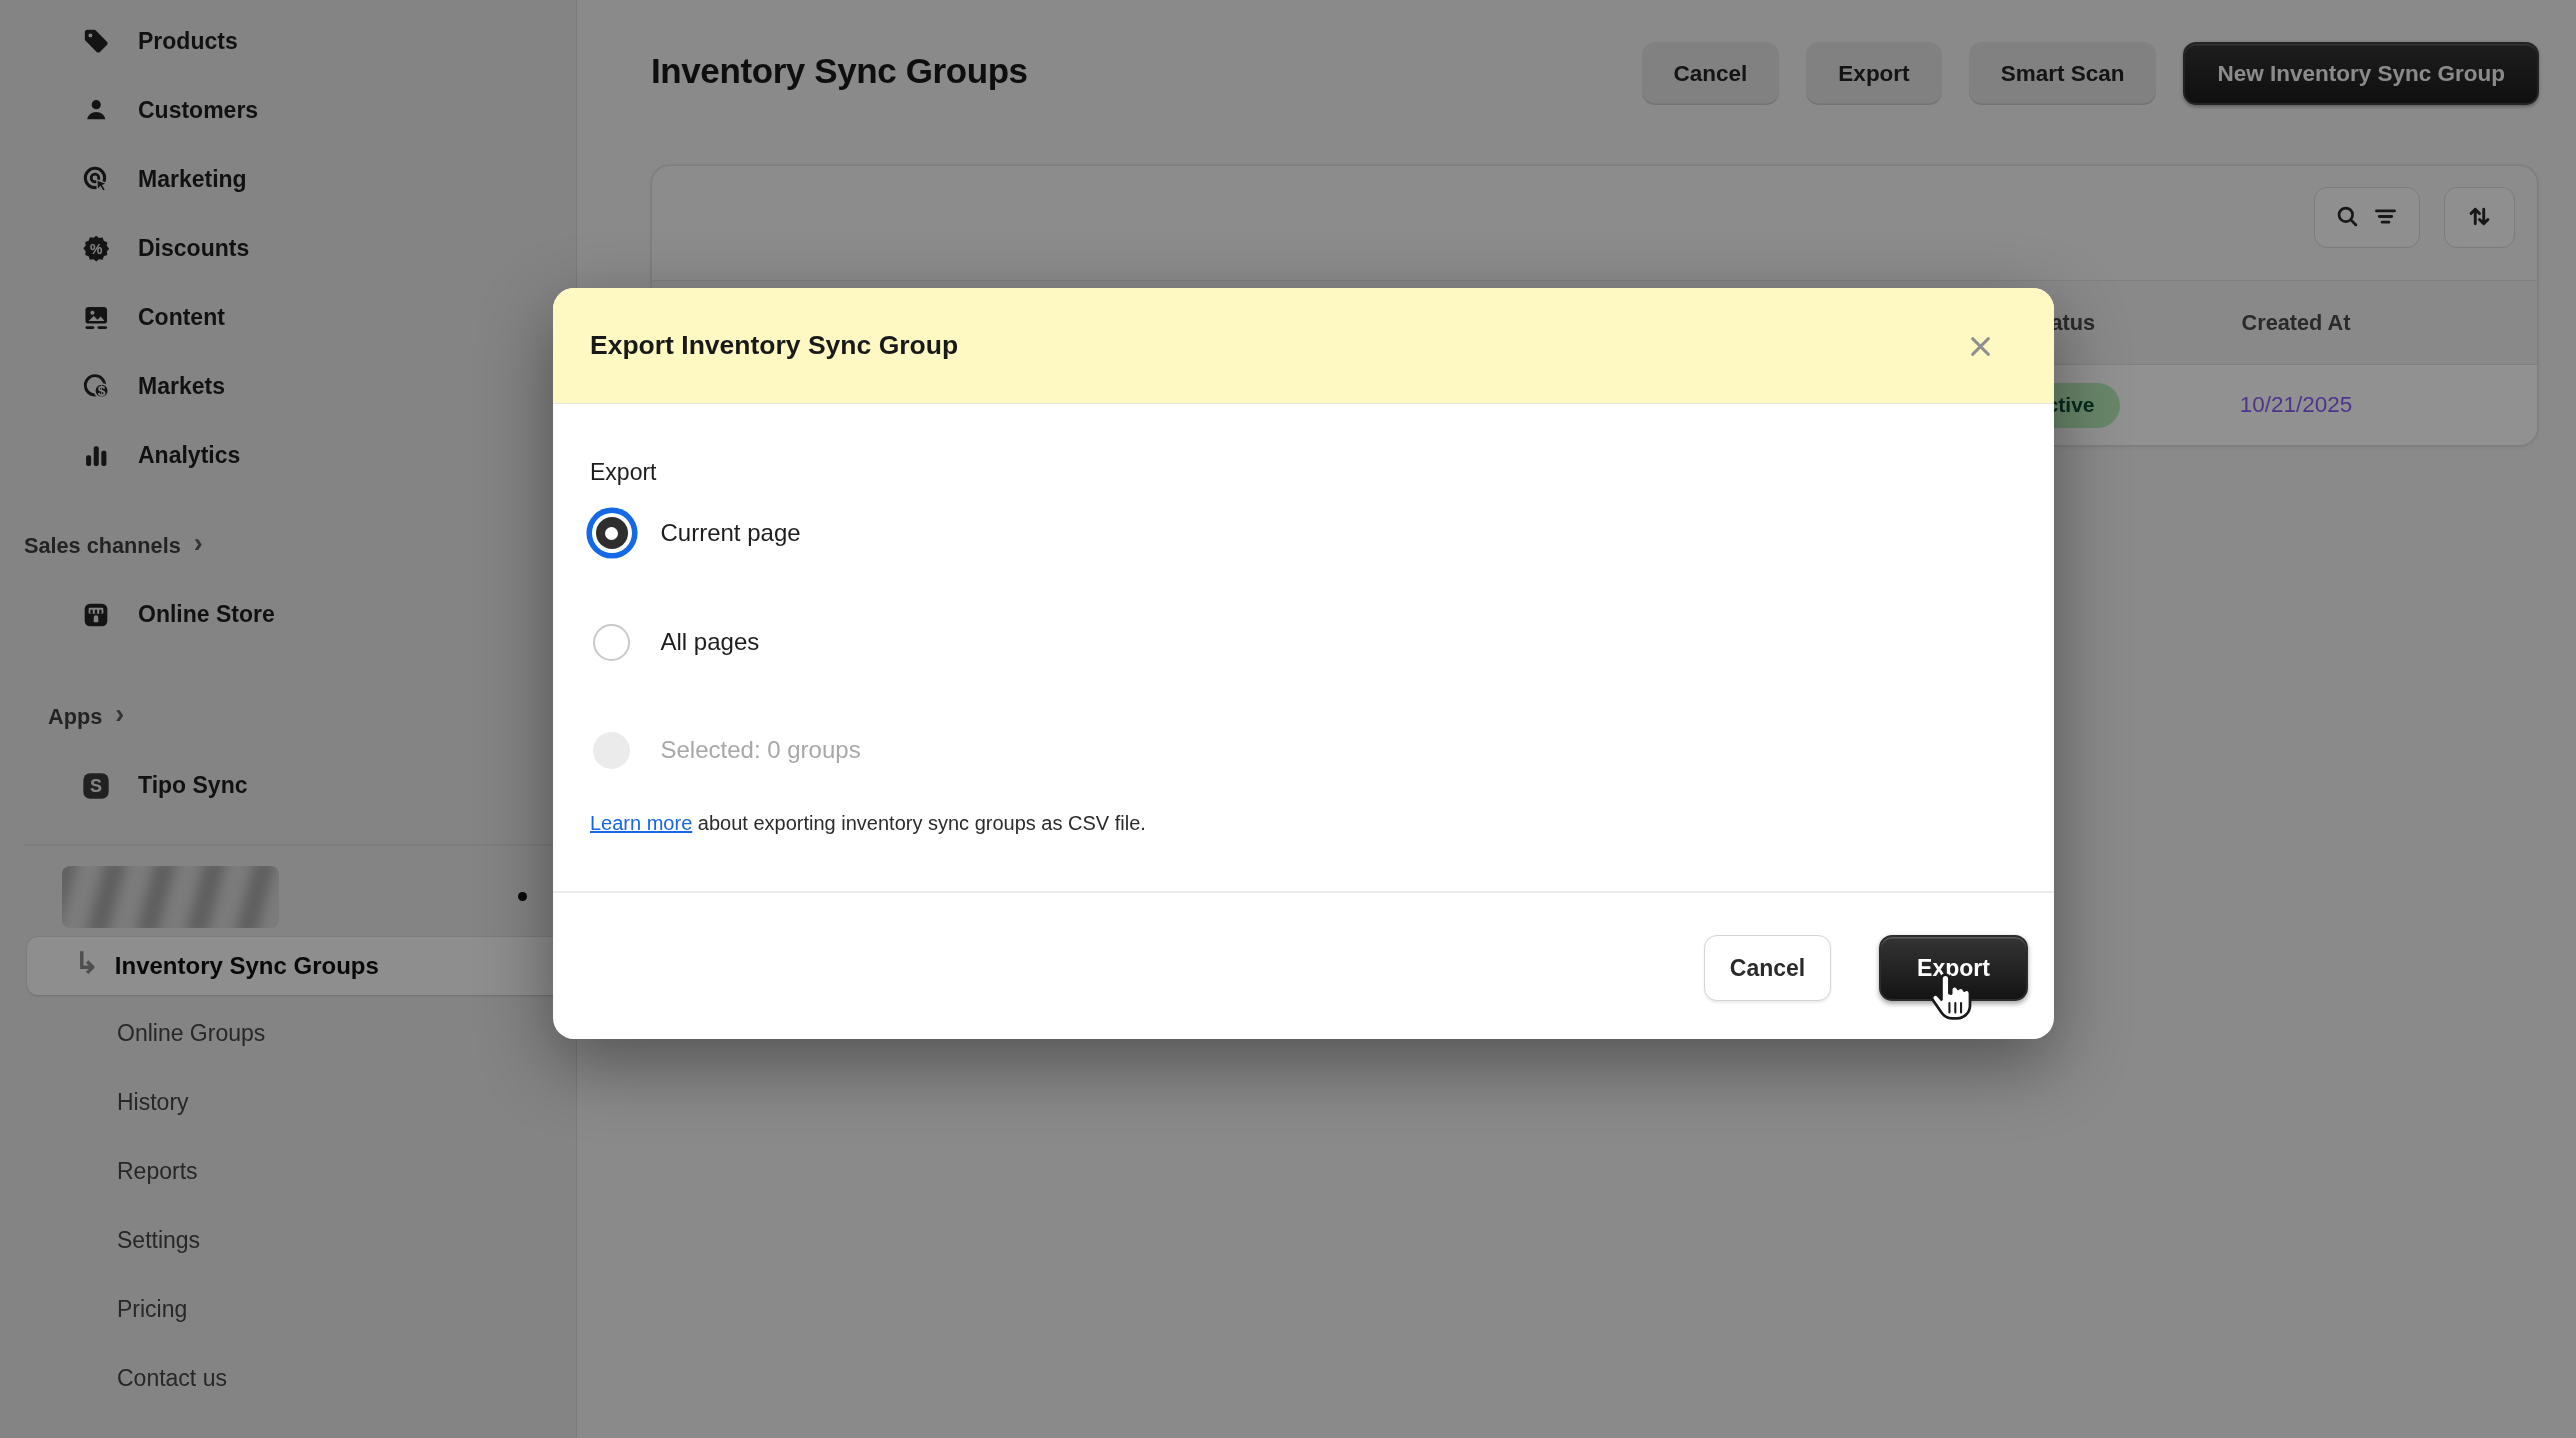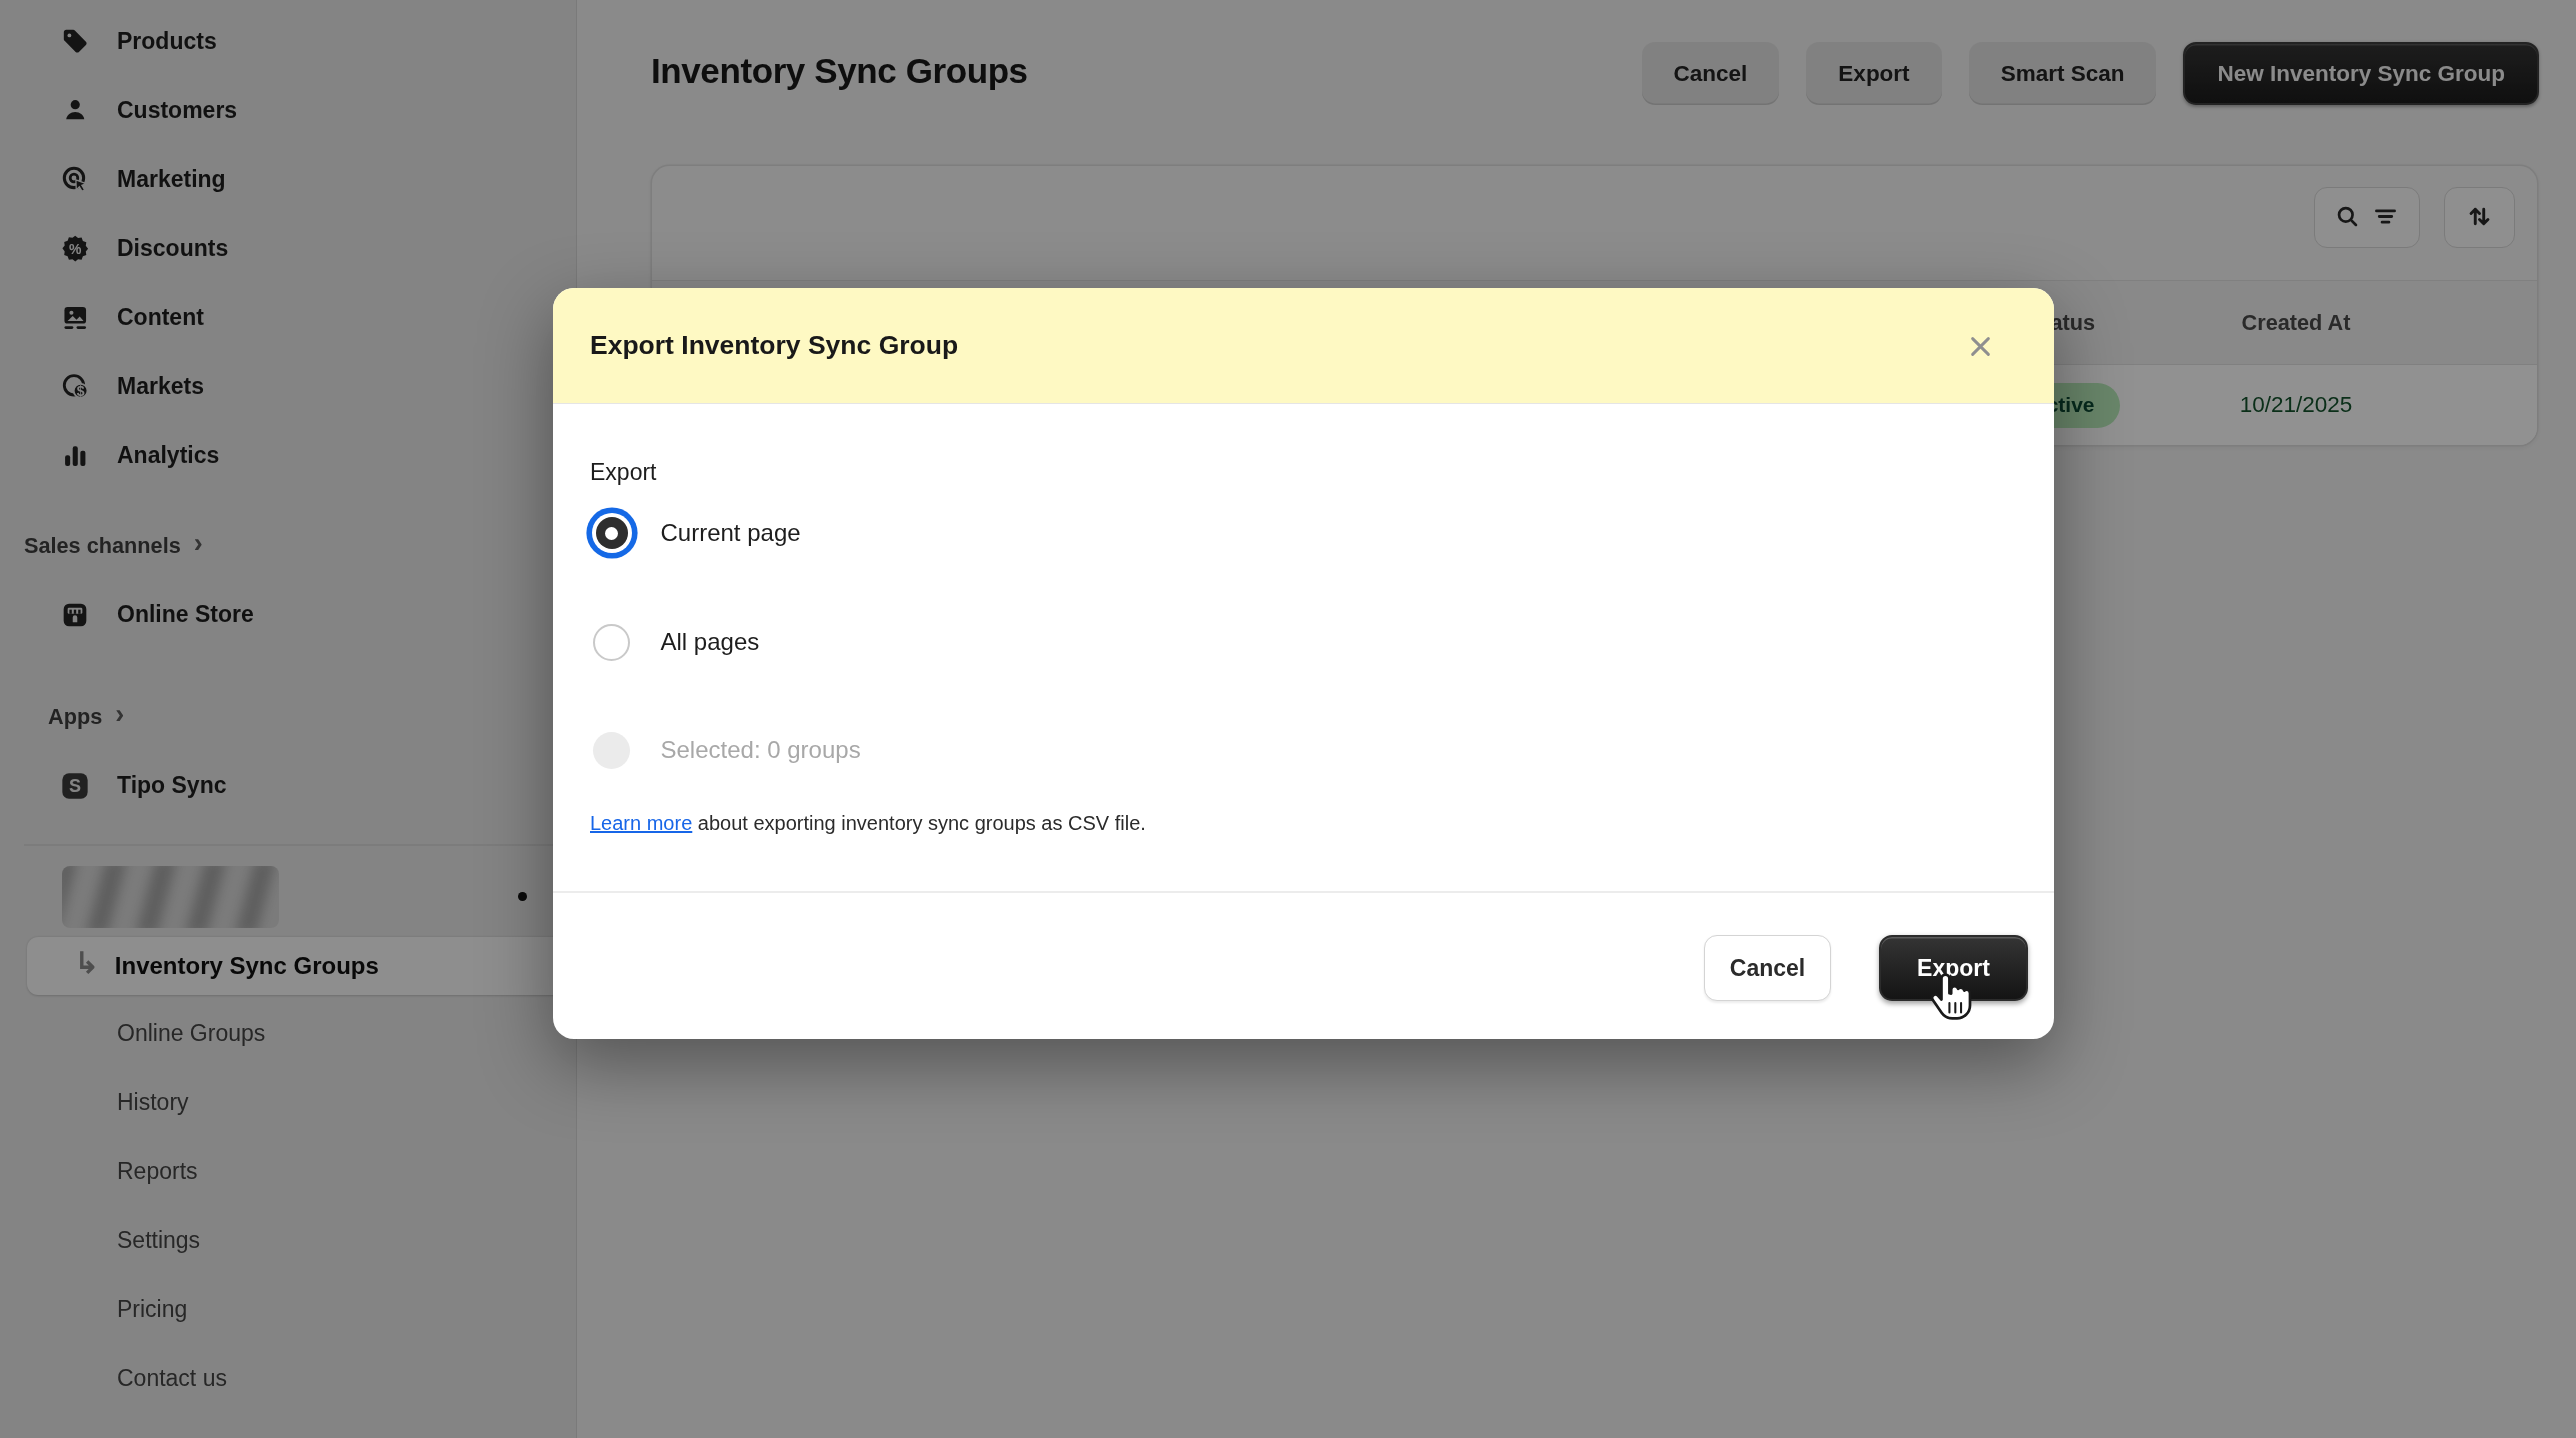--- a/index.html
+++ b/index.html
@@ -2,21 +2,21 @@
 <html style="font-size:13px"><head>
 <meta charset="utf-8">
 <style>
   html,body{margin:0;padding:0;background:#4a4a4a;}
   .stage{position:relative;width:2576px;height:1439px;overflow:hidden;
          font-family:"Liberation Sans",sans-serif;background:#f2f2f2;}
   
   .sidebar{position:absolute;left:0;top:0;width:577px;height:100%;background:#e9e9e9;
            border-right:1.6px solid #d6d6d6;box-sizing:border-box;}
   .nav{position:absolute;left:0;top:7.2px;width:100%;}
-  .nav-item{height:69px;display:flex;align-items:center;padding-left:59px;gap:26px;
+  .nav-item{height:69px;display:flex;align-items:center;padding-left:80px;gap:26px;
             font-size:23px;font-weight:600;color:#1f1f1f;cursor:default;}
   .nav-item .ic{width:32px;height:32px;flex:0 0 32px;display:flex;align-items:center;justify-content:center;color:#242424;}
   .section-h{height:69px;display:flex;align-items:center;padding-left:48px;gap:13px;
              font-size:21.7px;font-weight:600;color:#3f3f3f;}
   .section-h .chev{font-size:27px;color:#5c5c5c;line-height:1;transform:translateY(-1.6px);}
   .divider{position:absolute;left:24px;right:8px;top:844px;height:1.6px;background:#dadada;}
   .redacted{position:absolute;left:62px;top:866px;width:217px;height:62px;border-radius:8px;
             background:#d9d9d9;overflow:hidden;}
   .redacted:before{content:"";position:absolute;inset:-6.4px;filter:blur(5.6px);
      background:repeating-linear-gradient(105deg,rgba(140,140,140,.65) 0 21px,rgba(216,216,216,0) 21px 48px);}
@@ -46,21 +46,21 @@
   .tbtn.search{width:106px;} .tbtn.sort{width:71px;}
   .thead{position:absolute;left:0;right:0;top:114px;height:85px;background:#f1f1f1;
          border-top:1.6px solid #e1e1e1;border-bottom:1.6px solid #e1e1e1;box-sizing:border-box;}
   .th{position:absolute;top:0;height:100%;display:flex;align-items:center;justify-content:center;
       font-size:21.7px;font-weight:600;color:#4a4a4a;}
   .trow{position:absolute;left:0;right:0;top:199px;height:80px;background:#ffffff;
         border-radius:0 0 17.6px 17.6px;}
   .badge{position:absolute;left:1354px;top:17.6px;width:114px;height:45px;border-radius:22.5px;background:#b9ecbb;
          color:#0b4a33;font-size:21px;font-weight:600;display:flex;align-items:center;justify-content:center;}
   .cell-date{position:absolute;left:1572px;top:0;width:144px;height:100%;display:flex;align-items:center;
-             justify-content:center;font-size:22.5px;font-weight:500;color:#14532d;}
+             justify-content:center;font-size:22.5px;font-weight:500;color:#8b5cf6;}
   
   .overlay{position:absolute;inset:0;background:rgba(0,0,0,.43);z-index:50;}
   .modal{position:absolute;left:553px;top:288px;width:1501px;height:751px;background:#fff;border-radius:21px;
          z-index:100;box-shadow:0 24px 72px rgba(0,0,0,.4);}
   .modal-header{position:absolute;left:0;right:0;top:0;height:116px;background:#fef9c3;
                 border-radius:21px 21px 0 0;border-bottom:1.6px solid #e5e5e5;box-sizing:border-box;
                 display:flex;align-items:center;padding:8px 37px;}
   .modal-title{font-size:26.5px;font-weight:700;color:#191919;}
   .close{position:absolute;right:58px;top:42px;width:32px;height:32px;display:flex;align-items:center;
          justify-content:center;cursor:pointer;color:#8f8f8f;}

